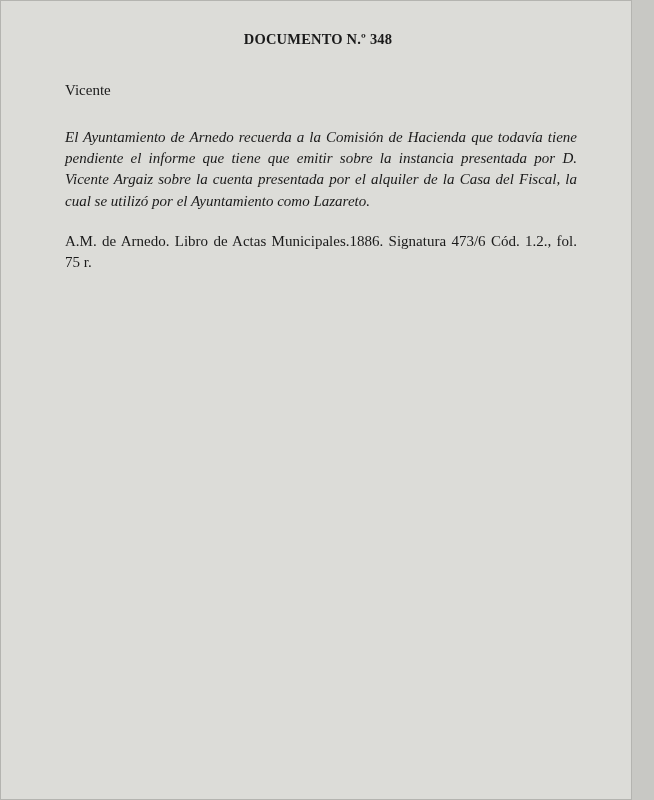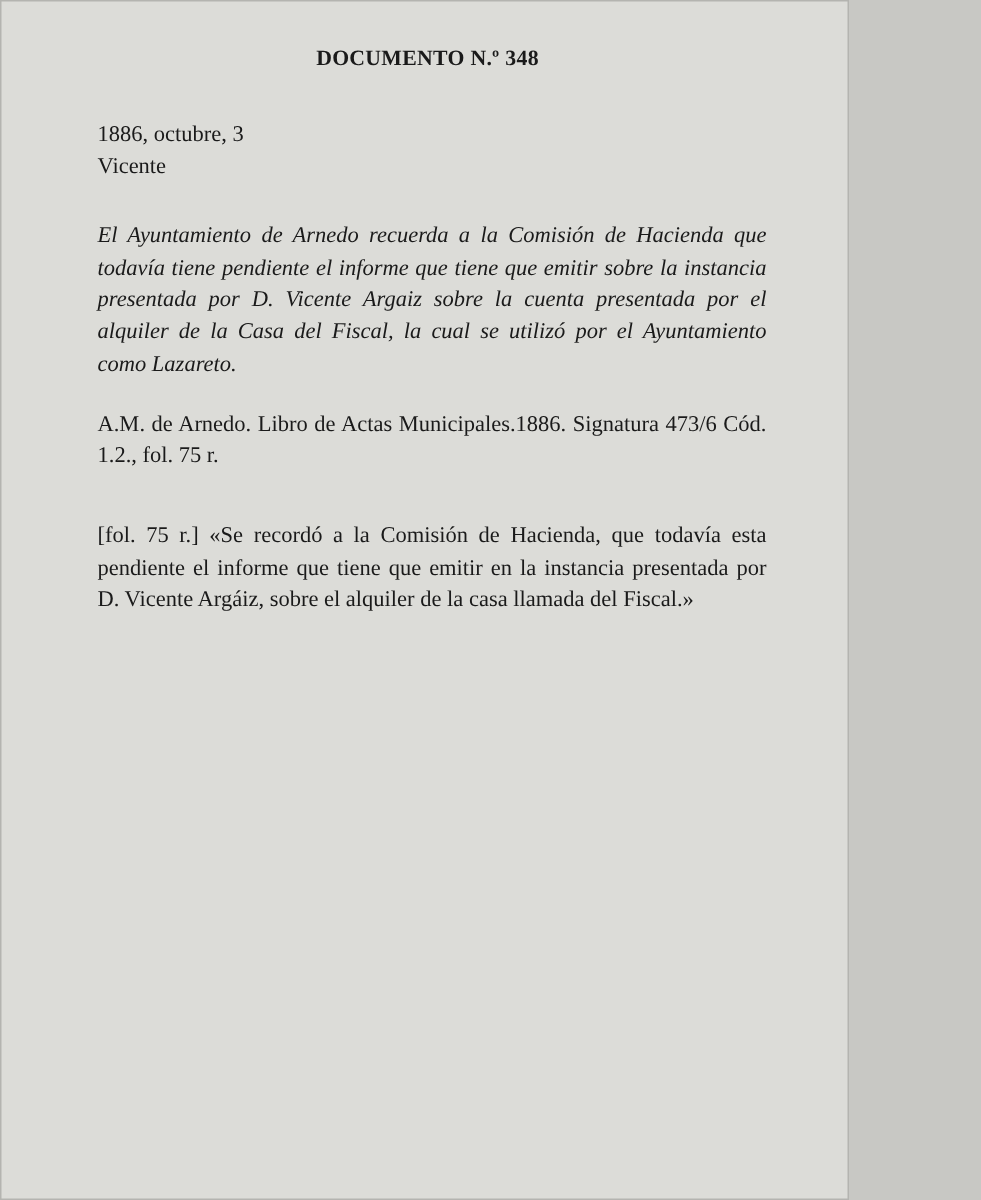--- a/index.html
+++ b/index.html
@@ -8,21 +8,21 @@
     background: #c8c8c4;
   }
   body {
     width: 654px;
     height: 800px;
     font-family: "Liberation Serif", serif;
     color: #1a1a1a;
   }
   .page {
     position: relative;
-    width: 566px;
+    width: 632px;
     height: 800px;
     background: #dcdcd8;
     border: 1px solid #b4b4b0;
     box-sizing: border-box;
     overflow: hidden;
   }
   .content {
     position: absolute;
     left: 64px;
     top: 30px;
@@ -45,39 +45,37 @@
     margin-bottom: 26px;
   }
   .dateline div {
     line-height: 1.38;
   }
   .regesto {
     font-style: italic;
     text-align: justify;
   }
   .source {
-    margin-bottom: 32px;
+    margin-bottom: 6px;
   }
   .transcription {
     text-align: justify;
   }
 </style>
 </head>
 <body>
 
 <div class="page">
   <div class="content">
 
     <h1 class="doc-title">DOCUMENTO N.º 348</h1>
 
     <div class="block dateline">
-      <div>1886, octubre, 3</div>
       <div>Vicente</div>
     </div>
 
     <p class="block regesto">El Ayuntamiento de Arnedo recuerda a la Comisión de Hacienda que todavía tiene pendiente el informe que tiene que emitir sobre la instancia presentada por D. Vicente Argaiz sobre la cuenta presentada por el alquiler de la Casa del Fiscal, la cual se utilizó por el Ayuntamiento como Lazareto.</p>
 
     <p class="block source">A.M. de Arnedo. Libro de Actas Municipales.1886. Signatura 473/6 Cód. 1.2., fol. 75 r.</p>
 
-    <p class="block transcription">[fol. 75 r.] «Se recordó a la Comisión de Hacienda, que todavía esta pendiente el informe que tiene que emitir en la instancia presentada por D. Vicente Argáiz, sobre el alquiler de la casa llamada del Fiscal.»</p>
 
   </div>
 </div>
 
 </body></html>

